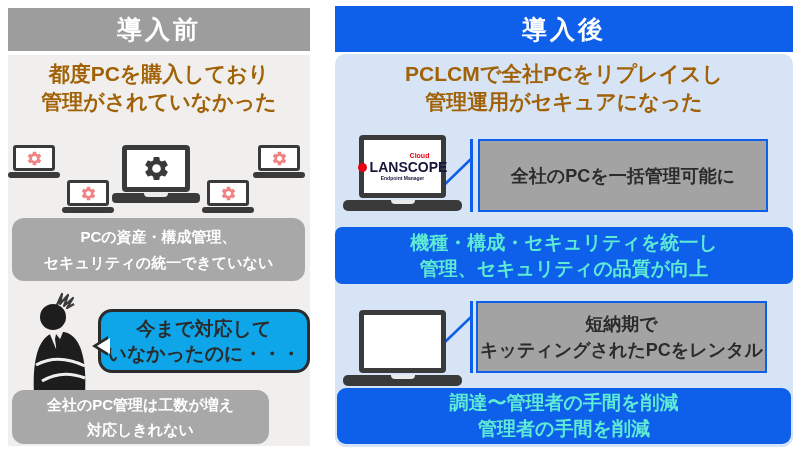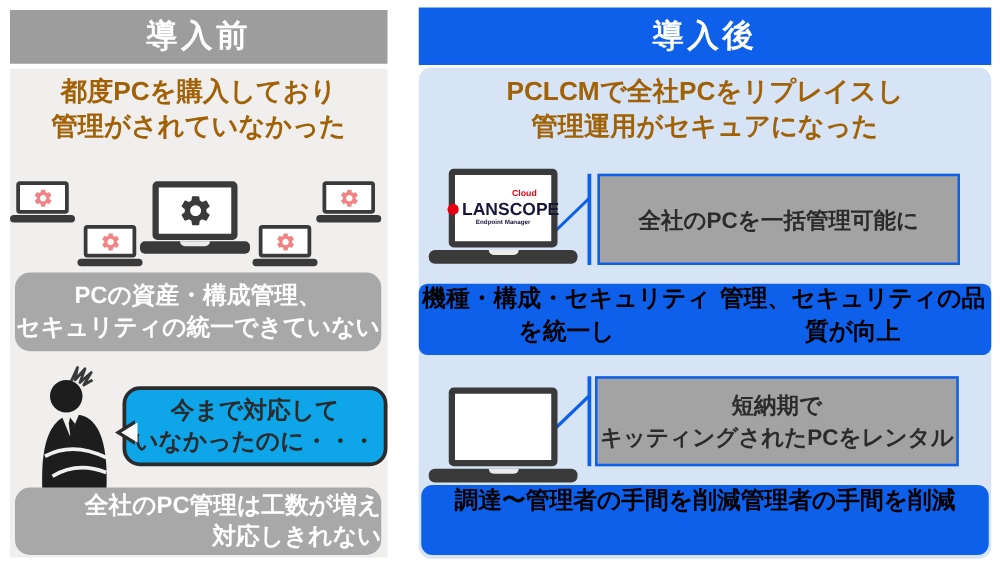--- a/index.html
+++ b/index.html
@@ -38,22 +38,22 @@
   .laptop.xl .base { width: 119px; height: 11px; border-radius: 5px; margin-top: 2px; }
   .laptop.lg .base:after, .laptop.xl .base:after {
     content: ''; position: absolute; left: 50%; top: 0; transform: translateX(-50%);
     width: 24px; height: 4px; background: rgba(255,255,255,.9); border-radius: 0 0 4px 4px;
   }
   .gear { display: block; }
   .gear.coral { fill: #f08383; width: 17px; height: 17px; }
   .gear.dark  { fill: #3a3a3a; width: 29px; height: 29px; }
 
   
-  .gray-box { position: absolute; background: #a8a8a8; border-radius: 12px; color: #fff; text-align: center; font-size: 19px; line-height: 26px; display: flex; flex-direction: column; justify-content: center; }
-  .blue-box { position: absolute; background: #0e60ea; border-radius: 7px; color: #000000; text-align: center; font-size: 19px; line-height: 26px; display: flex; flex-direction: row; justify-content: center; }
+  .gray-box { position: absolute; background: #a8a8a8; border-radius: 12px; color: #fff; text-align: center; font-size: 15px; line-height: 26px; display: flex; flex-direction: column; justify-content: center; }
+  .blue-box { position: absolute; background: #0e60ea; border-radius: 7px; color: #5eead4; text-align: center; font-size: 19px; line-height: 26px; display: flex; flex-direction: column; justify-content: center; }
   .callout  { position: absolute; background: #a3a3a3; border: 2px solid #0e60ea; text-align: center; font-size: 18px; line-height: 26px; color: #2b2b2b; display: flex; flex-direction: column; justify-content: center; }
   .callout-bar { position: absolute; width: 3px; background: #0e60ea; }
   .connector-overlay { position: absolute; left: 0; top: 0; pointer-events: none; }
 
   
   .bubble { position: absolute; left: 90px; top: 254px; width: 212px; height: 64px; background: #0ea5e9; border: 3px solid #2b2b2b; border-radius: 14px; text-align: center; font-size: 19px; line-height: 25px; display: flex; flex-direction: column; justify-content: center; }
   .bubble:before { content: ''; position: absolute; left: -19px; top: 24px; border: 10px solid transparent; border-right: 16px solid #2b2b2b; }
   .bubble:after  { content: ''; position: absolute; left: -12px; top: 26px; border: 8px solid transparent; border-right: 13px solid #fff; }
 
   .person { position: absolute; left: 18px; top: 248px; }
@@ -143,21 +143,21 @@
     <path d="M30 31 l4 5 -3 15 -2 -15 z" fill="#1d1d1d"></path>
     <path d="M10 62 Q32 50 59 63" stroke="#f0efed" stroke-width="3" fill="none"></path>
     <path d="M16 78 Q36 66 59 75" stroke="#f0efed" stroke-width="3" fill="none"></path>
   </svg>
 
   <div class="bubble">
     <div>今まで対応して</div>
     <div>いなかったのに・・・</div>
   </div>
 
-  <div class="gray-box" style="left:4px; top:335px; width:293px; height:54px; line-height:25px;text-align:right;">
+  <div class="gray-box" style="left:4px; top:335px; width:257px; height:54px; line-height:25px;">
     <div>全社のPC管理は工数が増え</div>
     <div>対応しきれない</div>
   </div>
 </div>
 
 <div class="hdr hdr-after">
   <span>導入後</span>
 </div>
 
 <div class="panel-after">

